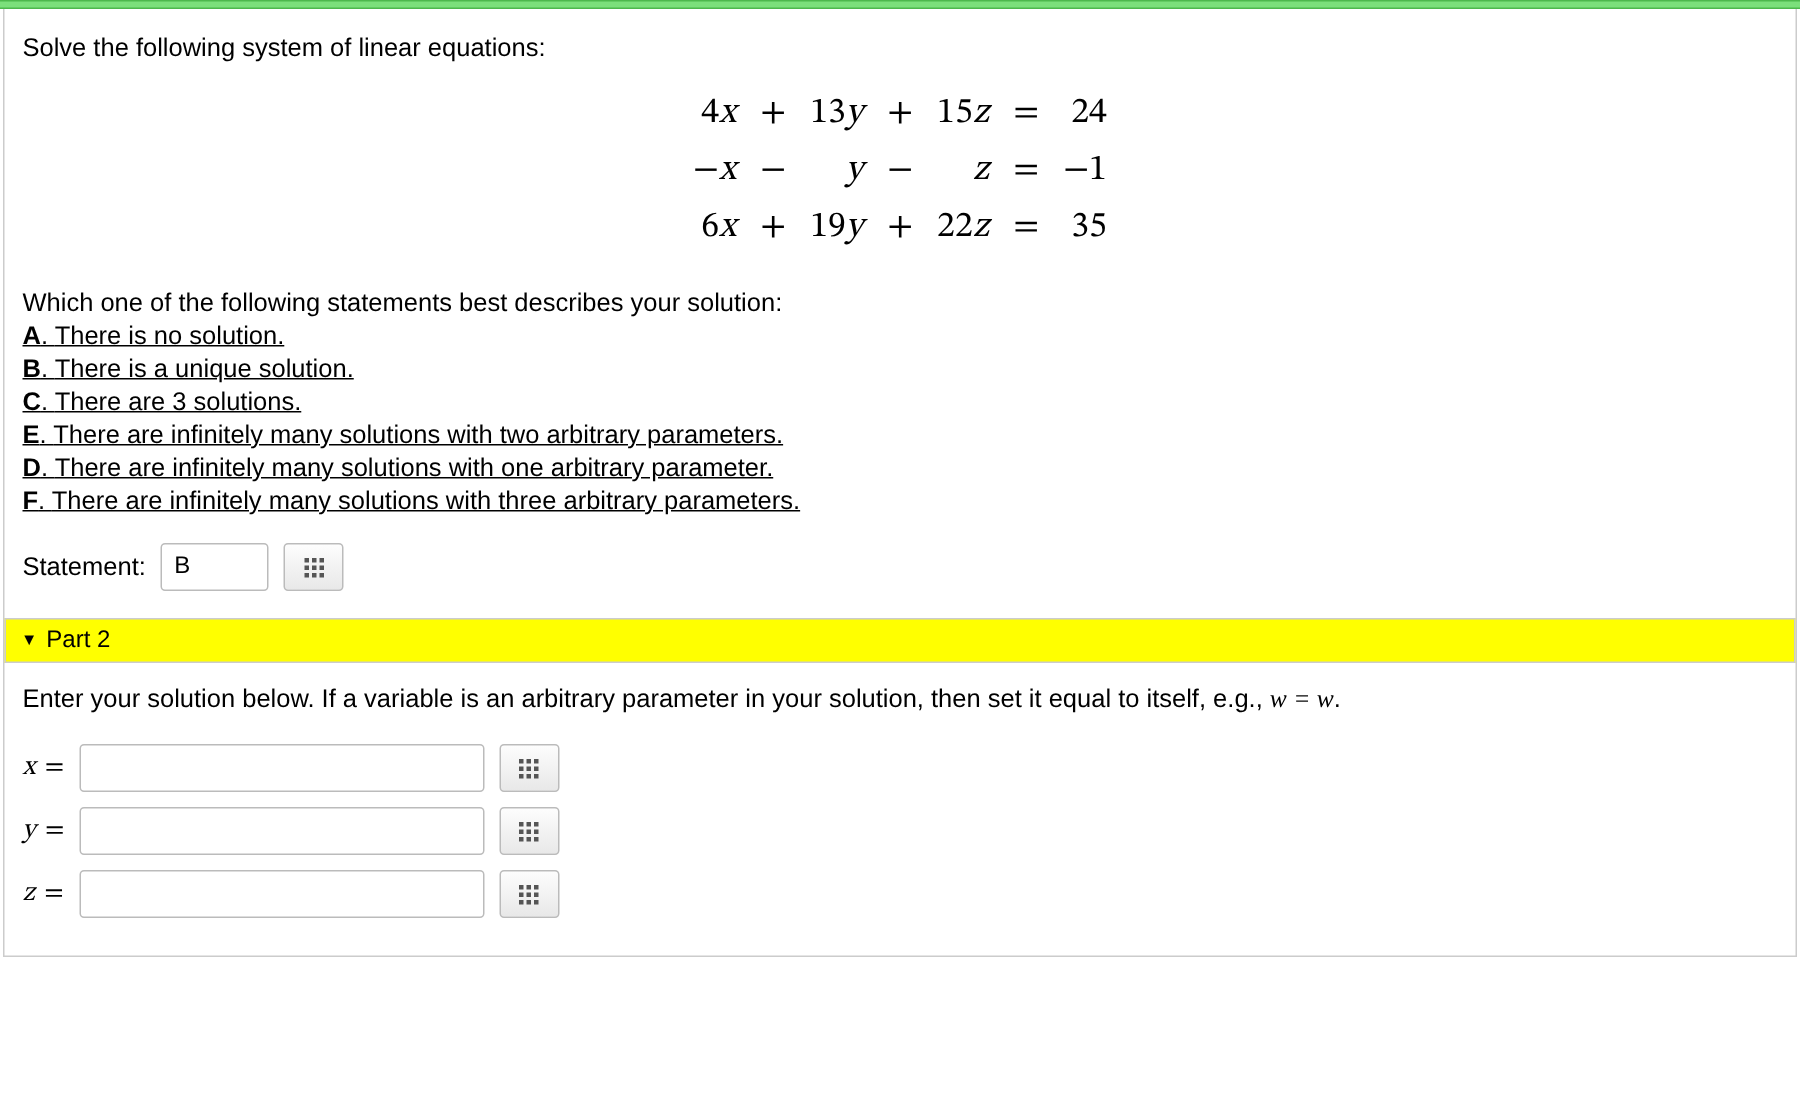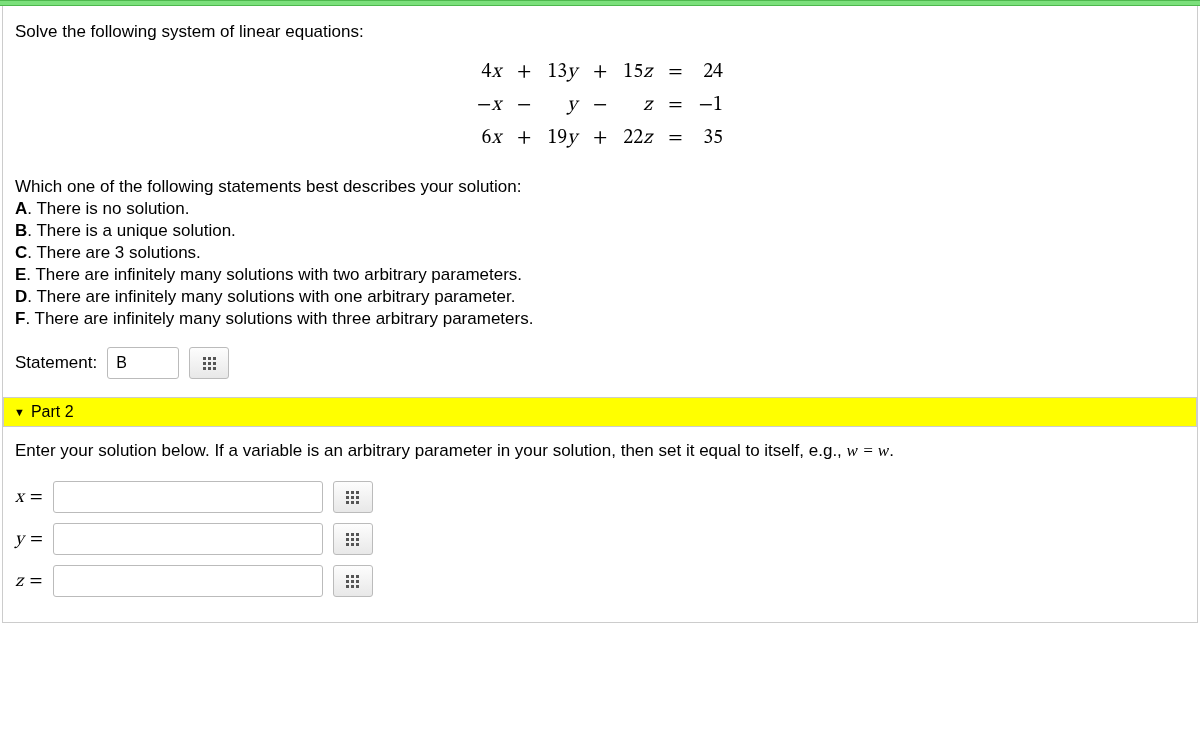--- a/index.html
+++ b/index.html
@@ -26,30 +26,30 @@
     margin-bottom: 14px;
   }
   .eq-block {
     display: flex;
     justify-content: center;
     margin: 8px 0 22px 0;
   }
   table.eq {
     border-collapse: collapse;
     font-family: "Cambria Math", "STIX Two Math", "Times New Roman", serif;
-    font-size: 20px;
+    font-size: 24px;
   }
   table.eq td {
     padding: 4px 8px;
     text-align: center;
     white-space: nowrap;
   }
   .math-it { font-style: italic; }
   .question { margin-bottom: 2px; }
-  .opt { margin: 2px 0; }
+  .opt { margin: 2px 0; text-decoration: underline; }
   .opt .letter { font-weight: bold; }
   .statement-row {
     margin-top: 18px;
     display: flex;
     align-items: center;
     gap: 10px;
   }
   .ans-input {
     font-size: 16px;
     padding: 6px 8px;

